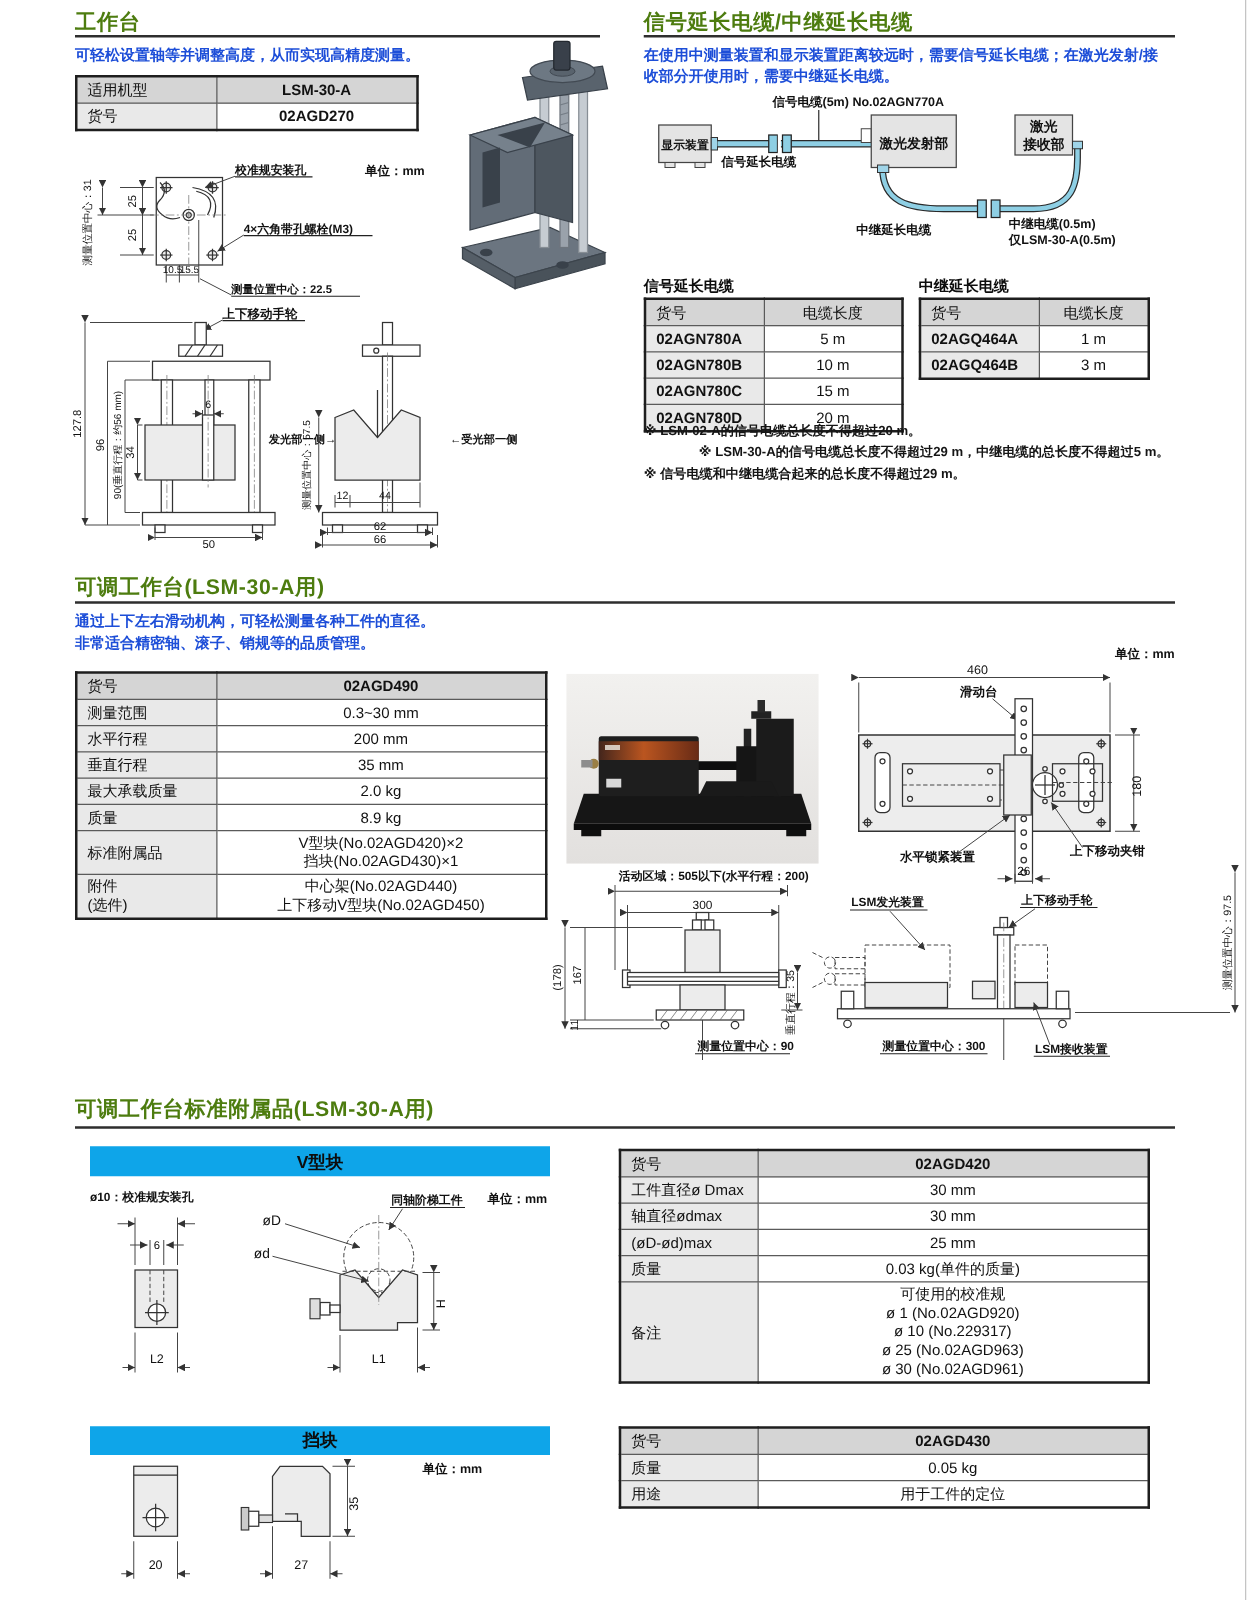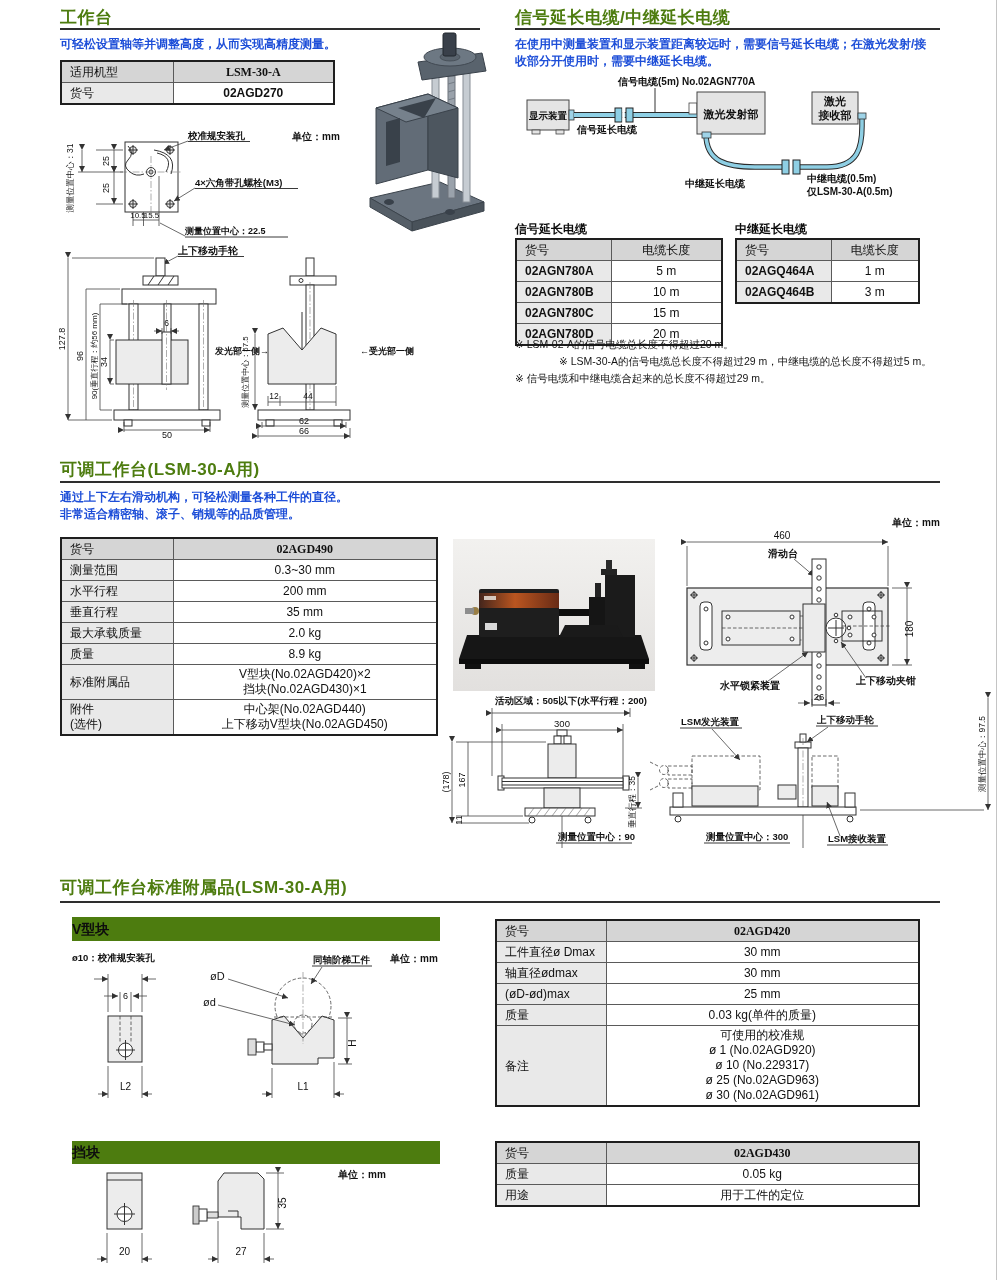--- a/index.html
+++ b/index.html
@@ -2,30 +2,30 @@
 <html><head>
 <meta charset="utf-8">
 <style>
   html,body{margin:0;padding:0;background:#fff;}
   body{font-family:"Liberation Sans","DejaVu Sans",sans-serif;color:#111;}
   #page{position:relative;width:1000px;height:1280px;background:#fff;overflow:hidden;}
   .abs{position:absolute;}
   .sec-title{font-size:17px;font-weight:bold;letter-spacing:.5px;color:#4d7c0f;}
   .rule{height:2px;background:#2e2e2e;}
   .desc{font-size:12px;font-weight:600;color:#1d4ed8;line-height:17px;}
-  .note{font-size:10.5px;font-weight:400;color:#151515;}
+  .note{font-size:10.5px;font-weight:700;color:#151515;}
   .tbl-title{font-size:12px;font-weight:bold;color:#0d0d0d;}
   table.spec{border-collapse:collapse;border:2px solid #1e1e1e;font-size:12px;table-layout:fixed;}
   table.spec td{border:1px solid #5a5a5a;padding:2px 8px;line-height:16px;vertical-align:middle;}
   td.lbl{background:#e9e9e9;text-align:left;}
   td.val{text-align:center;}
-  tr.hdr td{background:#d5d5d5;font-family:Liberation Serif, serif;}
+  tr.hdr td{background:#d5d5d5;}
   .b{font-weight:bold;}
   .pre{white-space:pre-line;}
-  .band{background:#4d7c0f;font-size:14px;font-weight:bold;line-height:24px;color:#0d0d0d;}
+  .band{background:#0ea5e9;text-align:center;font-size:14px;font-weight:bold;line-height:24px;color:#0d0d0d;}
   .edge{background:#c4c4c4;}
   
   svg text{font-family:"Liberation Sans","DejaVu Sans",sans-serif;fill:#111;}
   .t8{font-size:8px;}.t85{font-size:8.5px;}.t9{font-size:9px;}.t95{font-size:9.5px;}
   .t10{font-size:10px;}.t11{font-size:11px;}
   .w6{font-weight:600;}.w7{font-weight:bold;}
   .mid{text-anchor:middle;}
   .ln{stroke:#333;stroke-width:1;fill:none;}
   .dim{stroke:#444;stroke-width:.8;fill:none;}
   .cl{stroke:#777;stroke-width:.6;stroke-dasharray:7 2 1.5 2;fill:none;}

